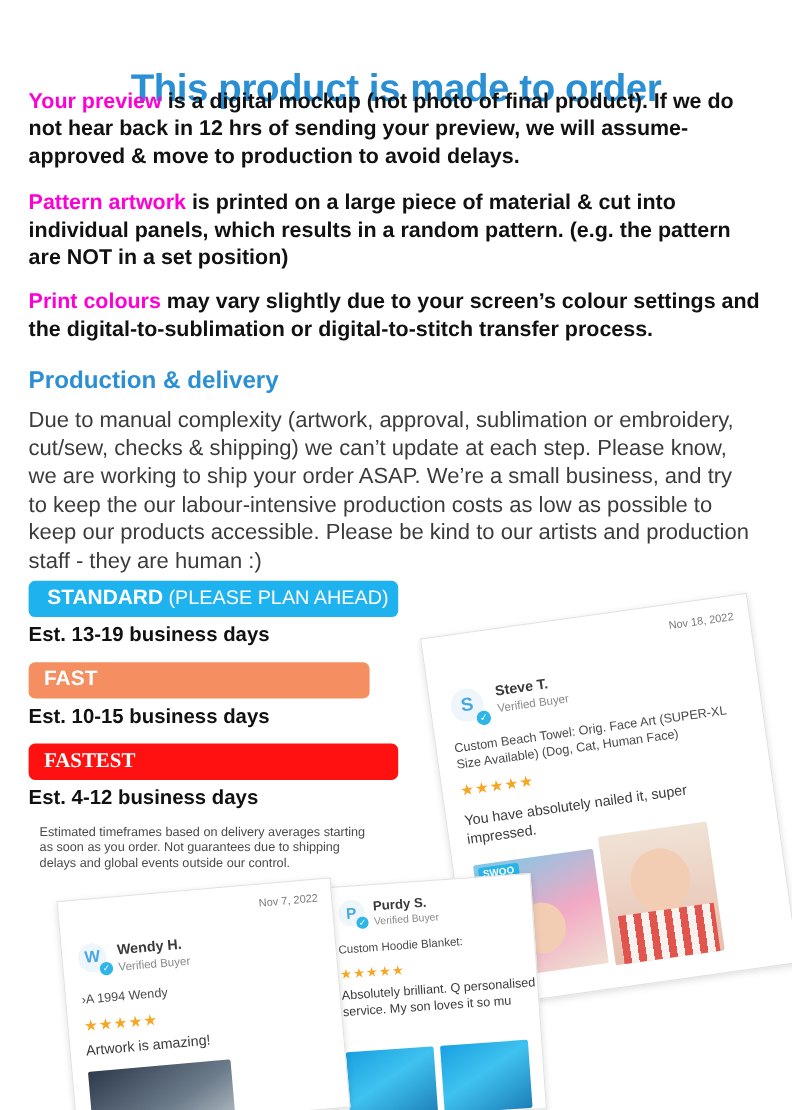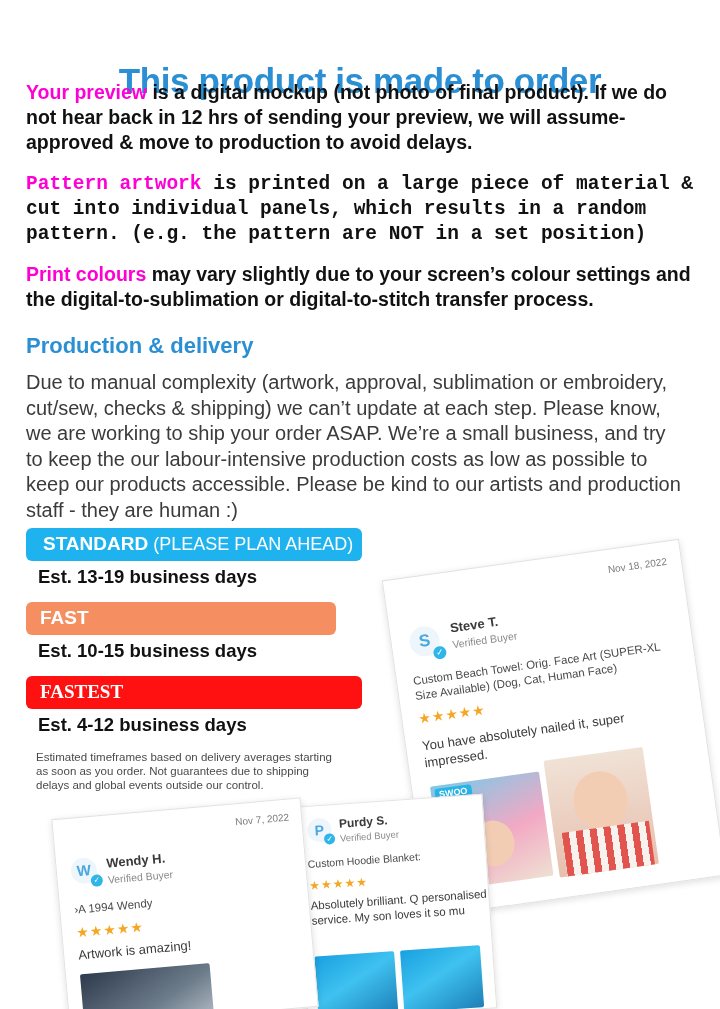--- a/index.html
+++ b/index.html
@@ -40,21 +40,21 @@
   .para {
     position: absolute;
     left: 26px;
     width: 668px;
     font-size: 19.5px;
     line-height: 25px;
     font-weight: bold;
     color: #111111;
   }
   .para.p1 { top: 80px; }
-  .para.p2 { top: 172px; font-family: Liberation Mono, monospace; }
+  .para.p2 { top: 172px; }
   .para.p3 { top: 262px; }
   .hl {
     color: #ff00d4;
     font-weight: bold;
   }
 
   
   .section-title {
     position: absolute;
     left: 26px;
@@ -90,21 +90,21 @@
   }
   .tier-pill .sub {
     font-weight: normal;
     font-size: 18px;
   }
   .tier-est {
     font-size: 18.5px;
     font-weight: bold;
     color: #111111;
     margin-top: 5px;
-    margin-left: 12px;
+    margin-left: 0;
   }
   .t1 { top: 528px; }
   .t2 { top: 602px; }
   .t3 { top: 676px; }
   .pill-standard { background: #1eb3ef; padding-left: 17px; }
   .pill-fast { background: #f58f62; width: 310px; box-sizing: border-box; }
   .pill-fastest { background: #ff1111; width: 336px; box-sizing: border-box; font-family: Liberation Serif, serif; }
   .pill-standard { width: 336px; box-sizing: border-box; }
 
   .disclaimer {

